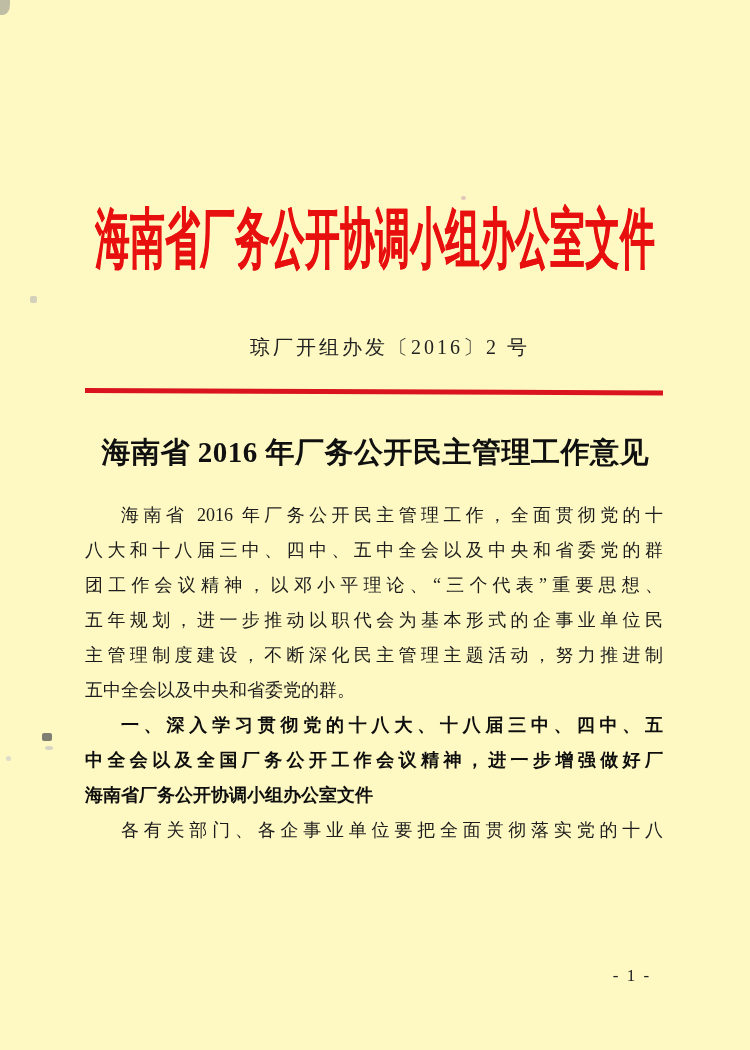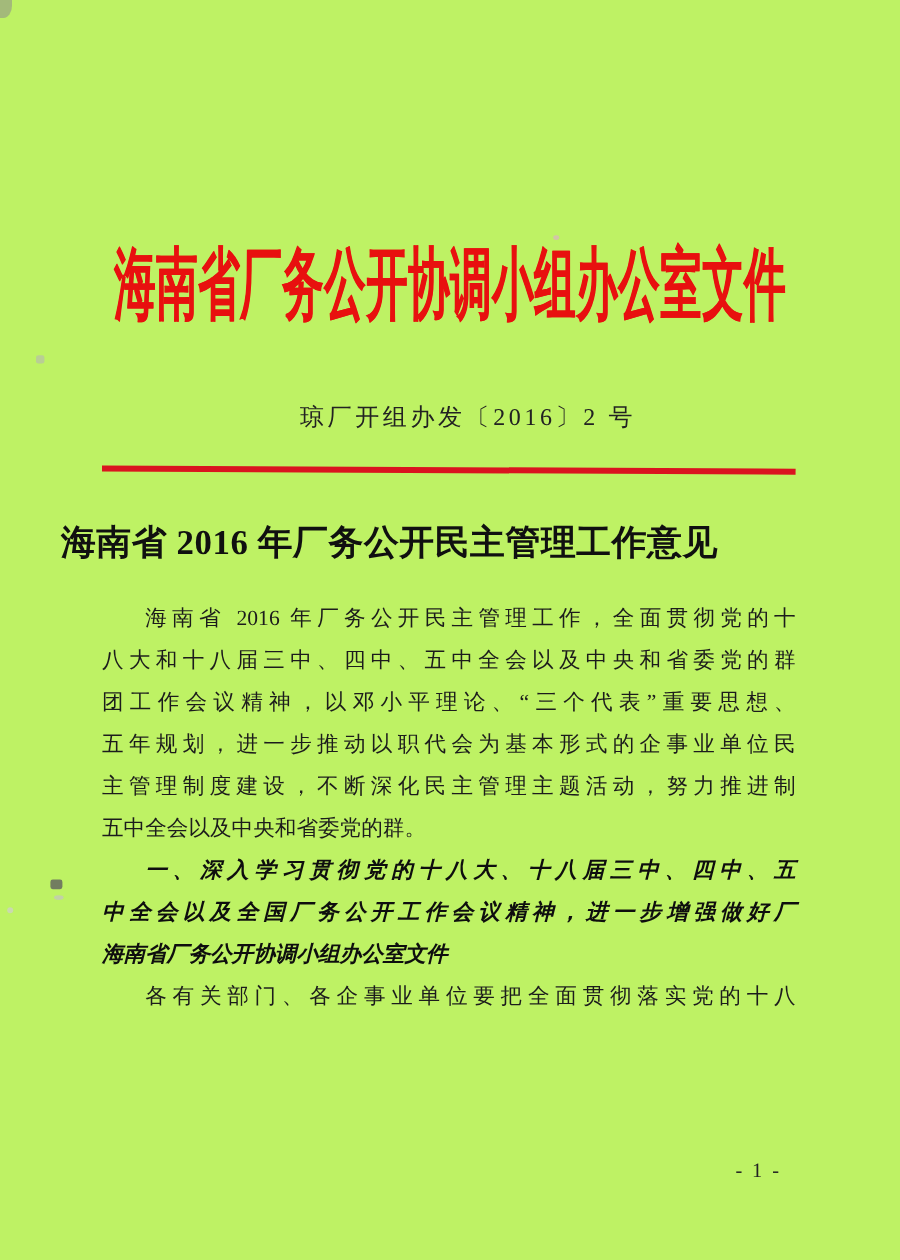--- a/index.html
+++ b/index.html
@@ -1,20 +1,20 @@
 <!DOCTYPE html>
 <html><head>
 <meta charset="utf-8">
 <style>
   html,body{margin:0;padding:0;background:#e9e9e9;}
   .page{
     position:relative;
     width:750px;height:1050px;
     margin:0 auto;
-    background:#bef264;
+    background:#fef9c3;
     overflow:hidden;
     font-family:"Liberation Serif","DejaVu Serif",serif;
     color:#1c1c1c;
   }
 
   
   .red-head{
     position:absolute;top:206px;left:0;width:750px;
     text-align:center;line-height:1;
   }
@@ -44,21 +44,21 @@
     position:absolute;top:388px;left:85px;
     width:578px;height:4.5px;
     background:#da141f;
     transform:rotate(0.25deg);
     transform-origin:left center;
   }
 
   
   .doc-title{
     position:absolute;top:433px;left:0;width:649px;
-    text-align:center;
+    text-align:right;
     font-size:29px;
     font-weight:bold;
     letter-spacing:0.5px;
     color:#101010;
   }
 
   
   .body-block{
     position:absolute;top:498px;left:85px;width:578px;
     font-size:18px;
@@ -74,21 +74,20 @@
   .line.end{
     text-align-last:left;
   }
   .line.indent{
     text-indent:2em;
   }
   .line.hei{
     font-family:"Liberation Sans","DejaVu Sans",sans-serif;
     font-weight:bold;
     color:#0e0e0e;
-    font-style:italic;
   }
 
   
   .page-no{
     position:absolute;top:966px;left:597px;width:70px;
     text-align:center;
     font-size:17px;
     letter-spacing:2px;
     color:#222;
   }

